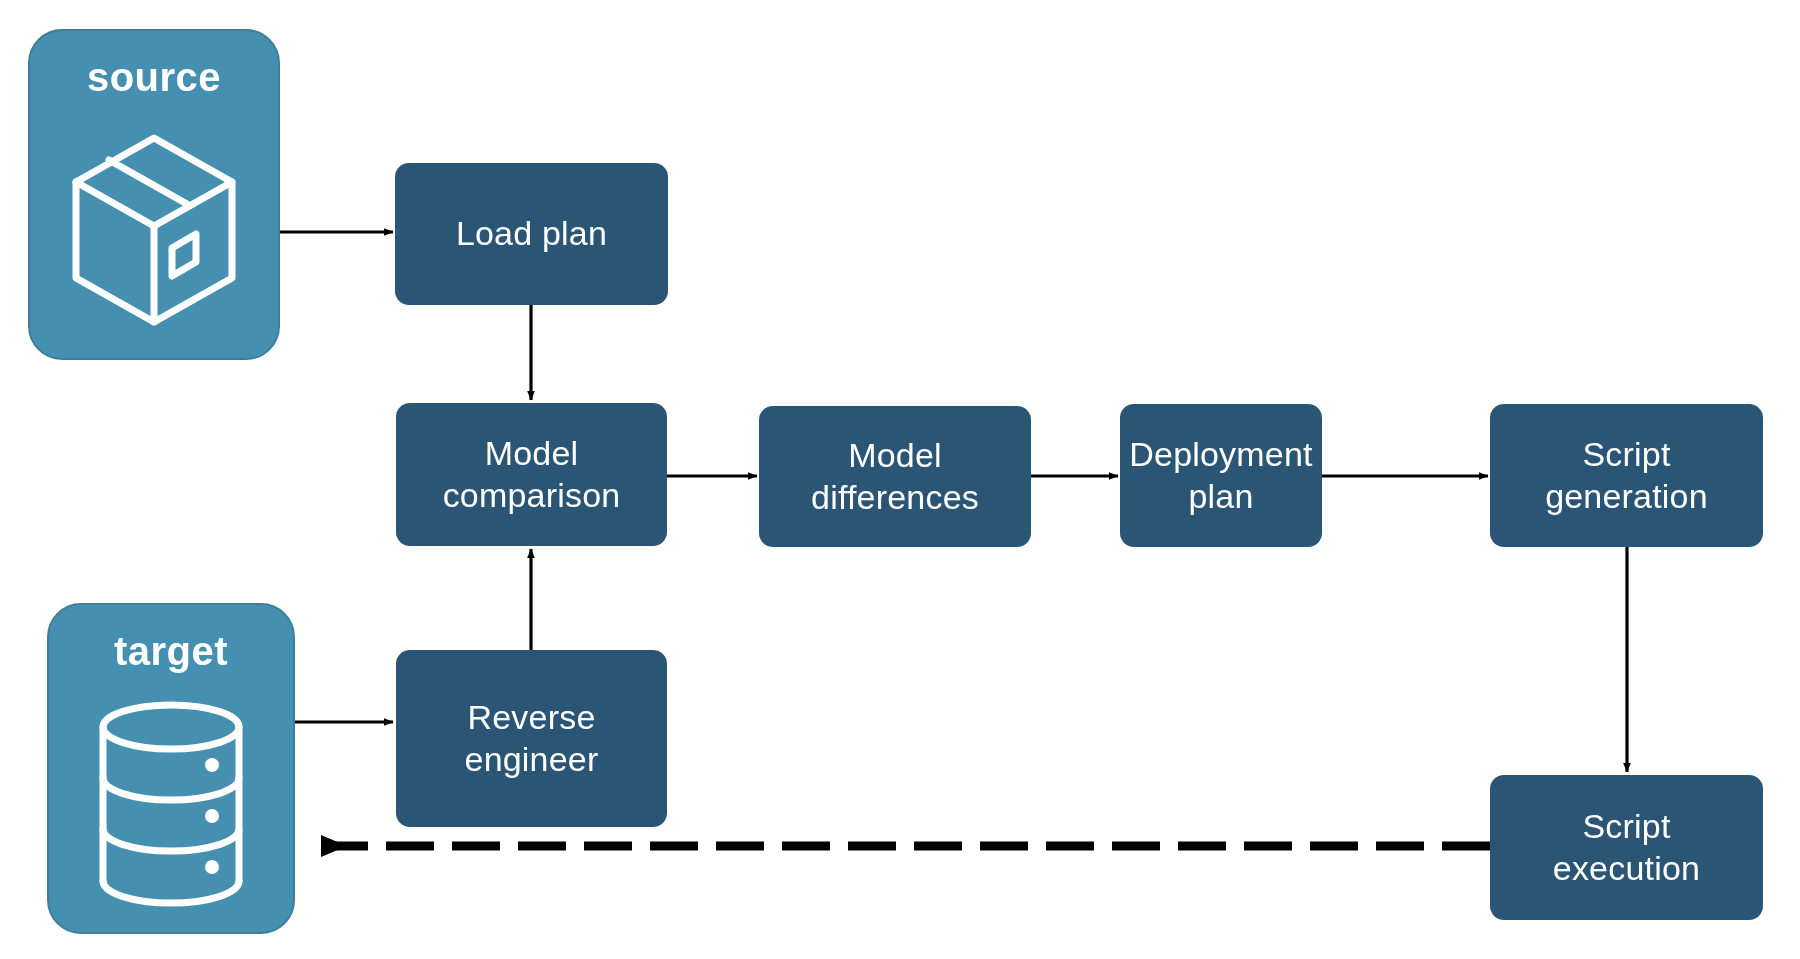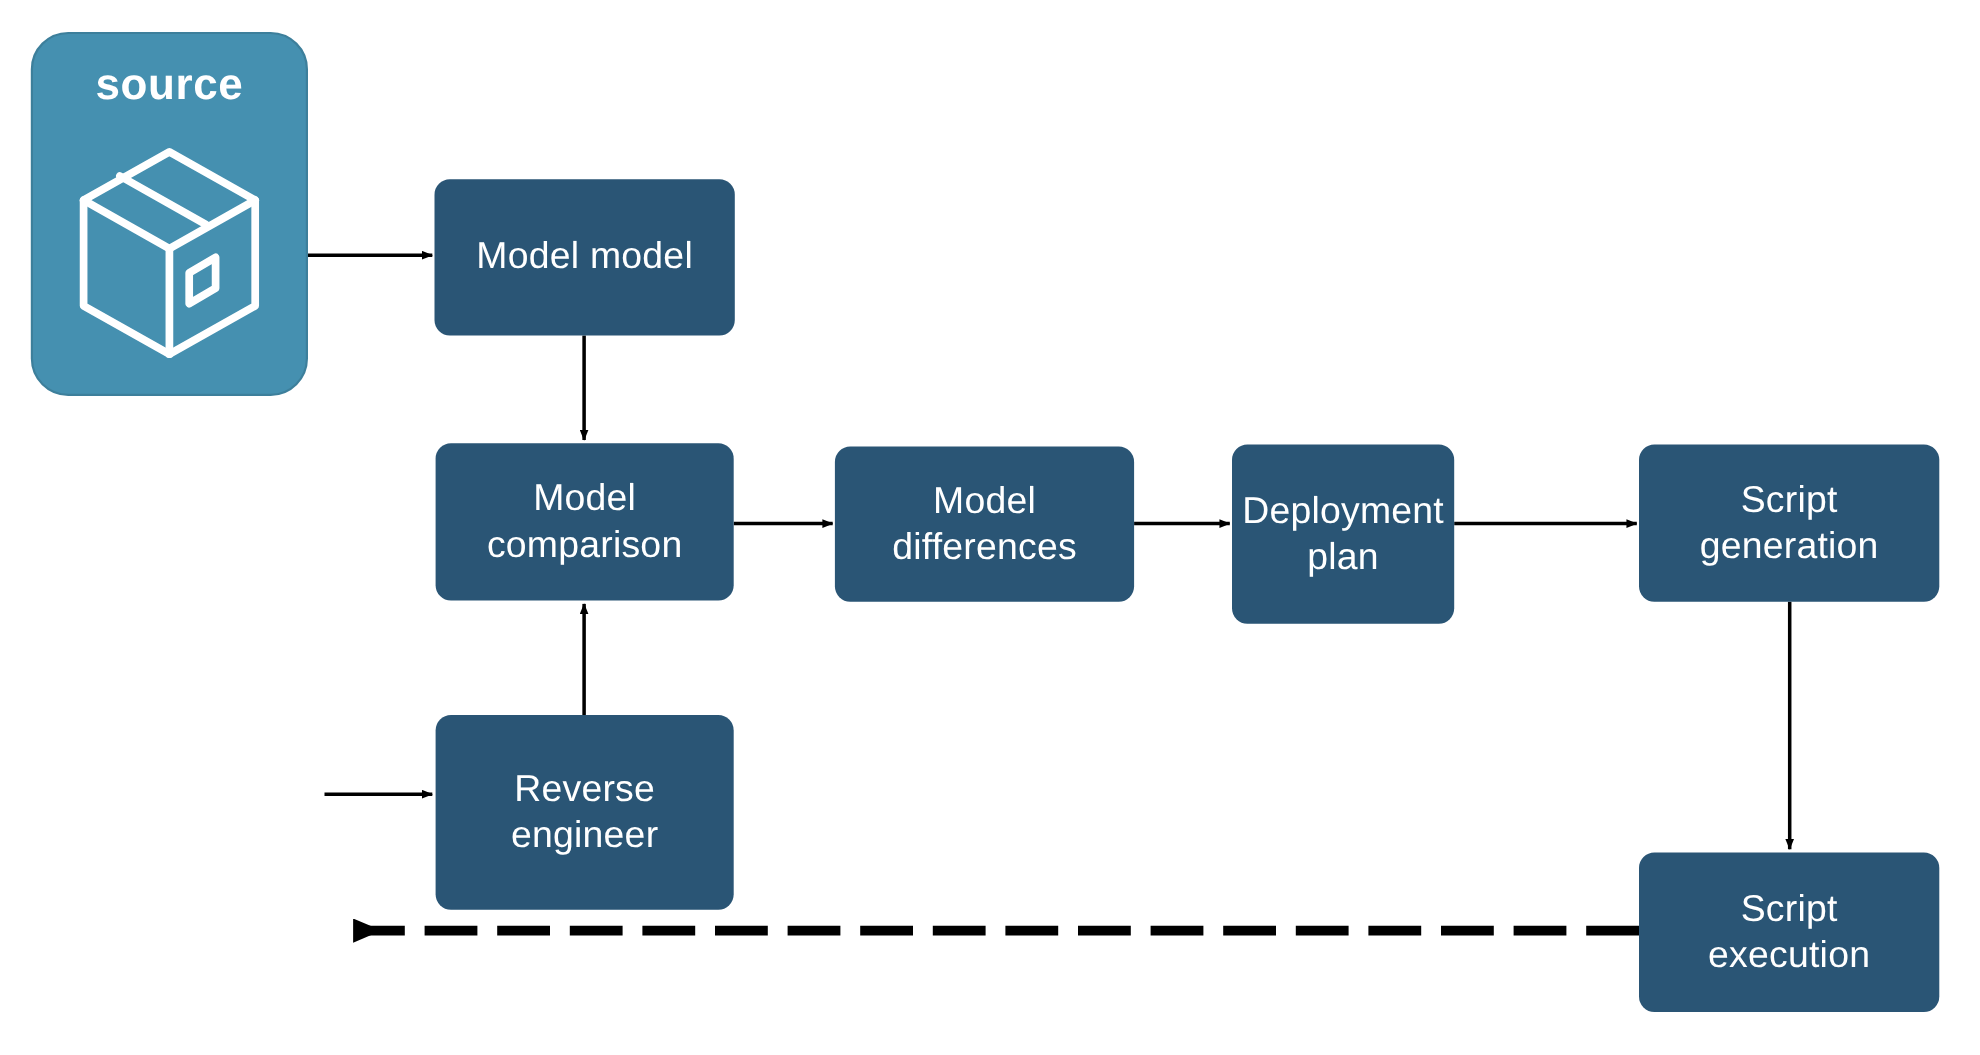--- a/index.html
+++ b/index.html
@@ -126,30 +126,48 @@
           <path d="M90 8 L168 52 L168 148 L90 192 L12 148 L12 52 Z"></path>
           <path d="M12 52 L90 96 L168 52"></path>
           <path d="M90 96 L90 192"></path>
           <path d="M45 30 L123 74"></path>
           <path d="M108 118 L132 104 L132 132 L108 146 Z"></path>
         </g>
       </svg>
     </div>
   </div>
 
+  <div class="node endpoint" id="node-target" style="left: 47px; top: 603px; width: 248px; height: 331px;">
+    <div class="endpoint-label">target</div>
+    <div class="endpoint-icon">
+      <svg width="170" height="210" viewBox="0 0 170 210" xmlns="http://www.w3.org/2000/svg">
+        <g fill="none" stroke="#ffffff" stroke-width="7" stroke-linejoin="round" stroke-linecap="round">
+          <ellipse cx="85" cy="28" rx="68" ry="22"></ellipse>
+          <path d="M17 28 L17 182"></path>
+          <path d="M153 28 L153 182"></path>
+          <path d="M17 182 A68 22 0 0 0 153 182"></path>
+          <path d="M17 79 A68 22 0 0 0 153 79"></path>
+          <path d="M17 130 A68 22 0 0 0 153 130"></path>
+        </g>
+        <circle cx="126" cy="66" r="7" fill="#ffffff"></circle>
+        <circle cx="126" cy="117" r="7" fill="#ffffff"></circle>
+        <circle cx="126" cy="168" r="7" fill="#ffffff"></circle>
+      </svg>
+    </div>
+  </div>
 
-  <div class="node proc" id="node-load-model" style="left: 395px; top: 163px; width: 273px; height: 142px;">Model model</div>
+  <div class="node proc" id="node-load-model" style="left: 395px; top: 163px; width: 273px; height: 142px;">Load plan</div>
 
   <div class="node proc" id="node-model-comparison" style="left: 396px; top: 403px; width: 271px; height: 143px;">Model
 comparison</div>
 
   <div class="node proc" id="node-model-differences" style="left: 759px; top: 406px; width: 272px; height: 141px;">Model
 differences</div>
 
-  <div class="node proc" id="node-deployment-plan" style="left: 1120px; top: 404px; width: 202px; height: 163px;">Deployment
+  <div class="node proc" id="node-deployment-plan" style="left: 1120px; top: 404px; width: 202px; height: 143px;">Deployment
 plan</div>
 
   <div class="node proc" id="node-script-generation" style="left: 1490px; top: 404px; width: 273px; height: 143px;">Script
 generation</div>
 
   <div class="node proc" id="node-reverse-engineer" style="left: 396px; top: 650px; width: 271px; height: 177px;">Reverse
 engineer</div>
 
   <div class="node proc" id="node-script-execution" style="left: 1490px; top: 775px; width: 273px; height: 145px;">Script
 execution</div>

